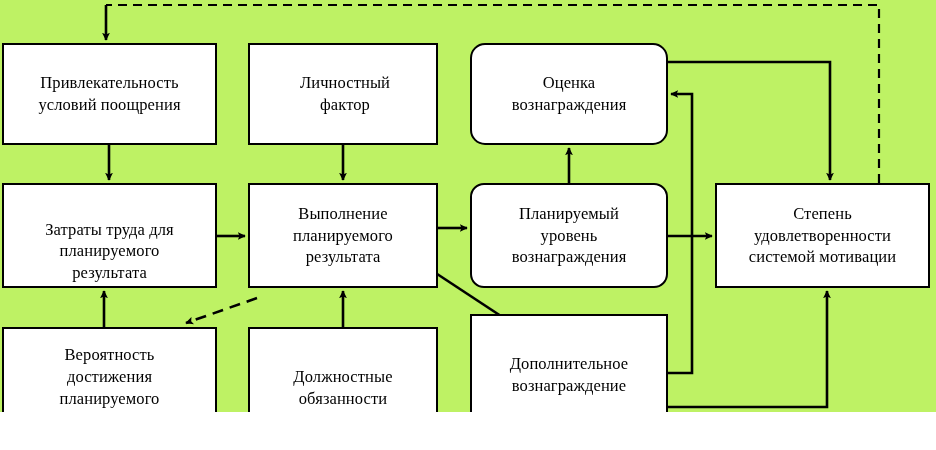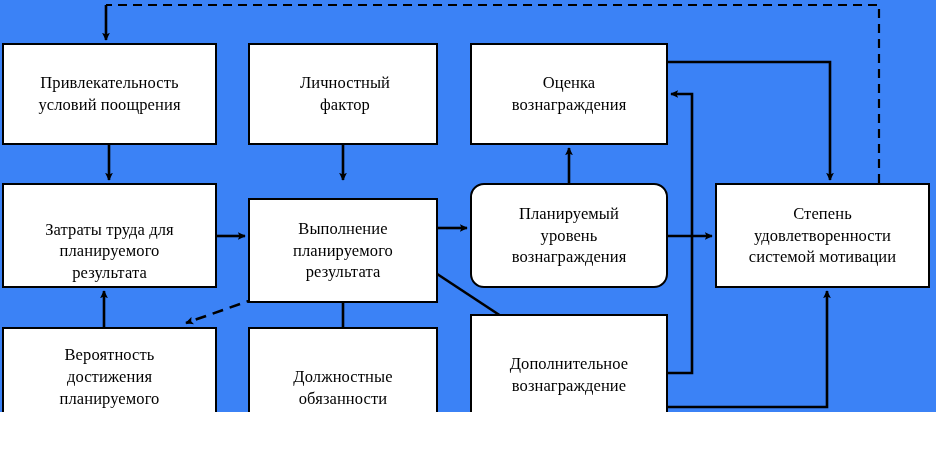--- a/index.html
+++ b/index.html
@@ -4,21 +4,21 @@
 <style>
   html, body {
     margin: 0;
     padding: 0;
     background: #ffffff;
   }
   #diagram-root {
     position: relative;
     width: 936px;
     height: 412px;
-    background: #3b82f6;
+    background: #bef264;
     overflow: hidden;
     font-family: "Liberation Serif", "DejaVu Serif", serif;
   }
   #edge-layer {
     position: absolute;
     left: 0;
     top: 0;
     width: 936px;
     height: 450px;
     pointer-events: none;
@@ -40,24 +40,24 @@
     z-index: 2;
   }
   .node span {
     display: block;
     width: 100%;
   }
 
   
   #n-attract   { left: 2px;   top: 43px;  width: 215px; height: 102px; }
   #n-personal  { left: 248px; top: 43px;  width: 190px; height: 102px; padding-left: 10px; }
-  #n-estimate  { left: 470px; top: 43px;  width: 198px; height: 102px; }
+  #n-estimate  { left: 470px; top: 43px;  width: 198px; height: 102px; border-radius: 15px; }
 
   #n-labor     { left: 2px;   top: 183px; width: 215px; height: 105px; align-items: flex-end; }
-  #n-execution { left: 248px; top: 183px; width: 190px; height: 105px; margin-top: 15px; }
+  #n-execution { left: 248px; top: 183px; width: 190px; height: 105px; }
   #n-planned   { left: 470px; top: 183px; width: 198px; height: 105px; border-radius: 14px; }
   #n-degree    { left: 715px; top: 183px; width: 215px; height: 105px; }
 
   #n-probability { left: 2px;   top: 327px; width: 215px; height: 121px; }
   #n-duties      { left: 248px; top: 327px; width: 190px; height: 121px; justify-content: center; }
   #n-additional  { left: 470px; top: 314px; width: 198px; height: 121px; }
 </style>
 </head>
 <body>
 

